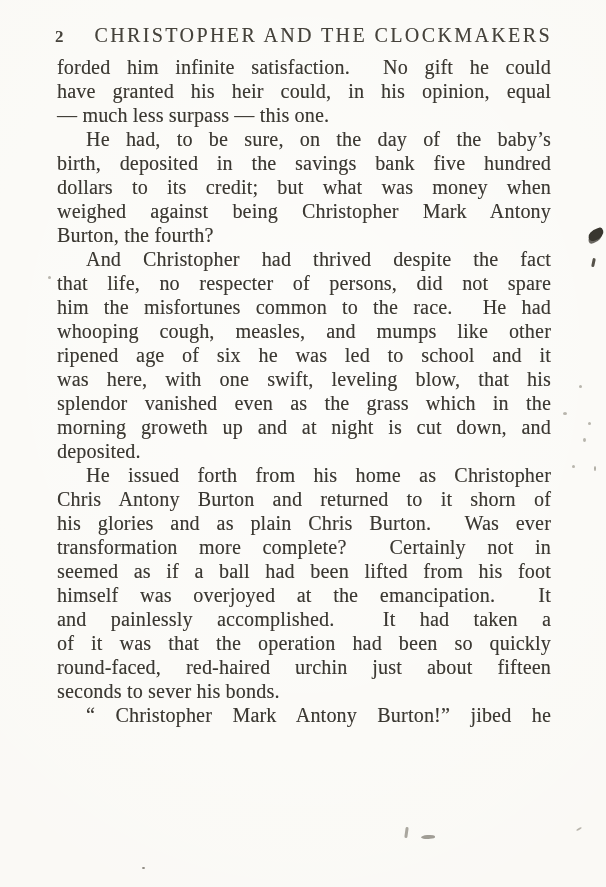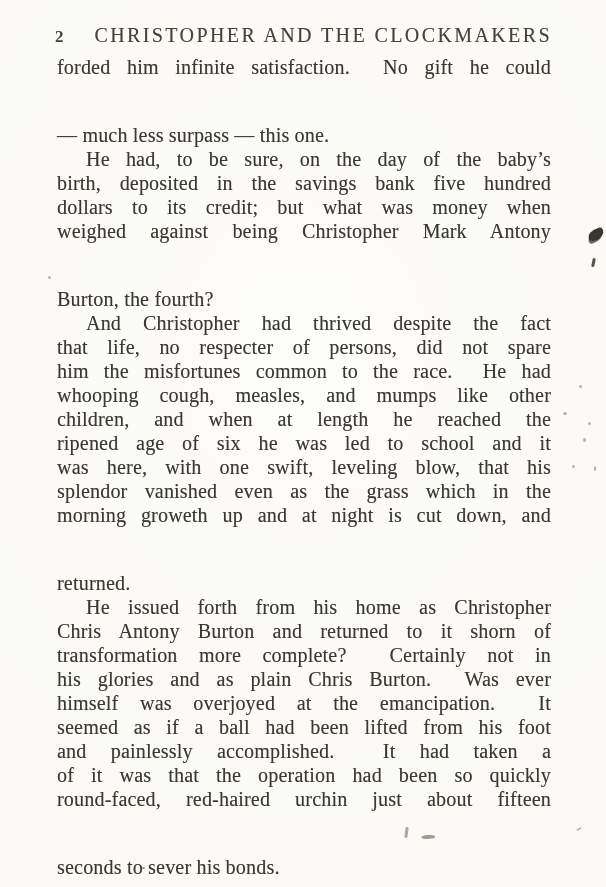--- a/index.html
+++ b/index.html
@@ -62,21 +62,21 @@
     height: 24px;
     letter-spacing: 0.2px;
     text-align: justify;
     text-align-last: justify;
     white-space: pre-wrap;
     overflow: visible;
     color: #3b3832;
     text-shadow: 0.25px 0.25px 0.45px rgba(55,52,45,0.4);
   }
   .line.first { text-indent: 29px; }
-  .line.last { text-align-last: left; margin-top: 44px; }
+  .line.last { text-align-last: left; }
   
   .artifact { position: absolute; pointer-events: none; }
   .ink-blot {
     left: 588px; top: 229px;
     width: 16px; height: 11px;
     background: #39362f;
     border-radius: 75% 15% 70% 30% / 60% 40% 65% 35%;
     transform: rotate(-18deg);
     box-shadow: -2px 3px 0 -1px rgba(57,54,47,0.75);
   }
@@ -120,54 +120,55 @@
 <div class="page">
 
   <div class="running-head">
     <span class="page-number">2</span>
     <span class="running-title">CHRISTOPHER AND THE CLOCKMAKERS</span>
   </div>
 
   <div class="page-text">
       <div class="para">
         <div class="line">forded him infinite satisfaction.  No gift he could</div>
+        <div class="line">have granted his heir could, in his opinion, equal</div>
         <div class="line last">— much less surpass — this one.</div>
       </div>
       <div class="para">
         <div class="line first">He had, to be sure, on the day of the baby’s</div>
         <div class="line">birth, deposited in the savings bank five hundred</div>
         <div class="line">dollars to its credit; but what was money when</div>
         <div class="line">weighed against being Christopher Mark Antony</div>
         <div class="line last">Burton, the fourth?</div>
       </div>
       <div class="para">
         <div class="line first">And Christopher had thrived despite the fact</div>
         <div class="line">that life, no respecter of persons, did not spare</div>
         <div class="line">him the misfortunes common to the race.  He had</div>
         <div class="line">whooping cough, measles, and mumps like other</div>
-        <div class="line">children, and when at length he reached the</div>
         <div class="line">ripened age of six he was led to school and it</div>
         <div class="line">was here, with one swift, leveling blow, that his</div>
         <div class="line">splendor vanished even as the grass which in the</div>
         <div class="line">morning groweth up and at night is cut down, and</div>
-        <div class="line last">returned.</div>
+        <div class="line last">deposited.</div>
       </div>
       <div class="para">
         <div class="line first">He issued forth from his home as Christopher</div>
         <div class="line">Chris Antony Burton and returned to it shorn of</div>
+        <div class="line">his glories and as plain Chris Burton.  Was ever</div>
         <div class="line">transformation more complete?  Certainly not in</div>
-        <div class="line">his glories and as plain Chris Burton.  Was ever</div>
+        <div class="line">seemed as if a ball had been lifted from his foot</div>
         <div class="line">himself was overjoyed at the emancipation.  It</div>
-        <div class="line">seemed as if a ball had been lifted from his foot</div>
         <div class="line">and painlessly accomplished.  It had taken a</div>
         <div class="line">of it was that the operation had been so quickly</div>
         <div class="line">round-faced, red-haired urchin just about fifteen</div>
         <div class="line last">seconds to sever his bonds.</div>
       </div>
       <div class="para">
+        <div class="line first">“ Christopher Mark Antony Burton!” jibed he</div>
       </div>
     </div>
 
   <div class="artifact ink-blot"></div>
   <div class="artifact ink-tick"></div>
   <div class="artifact smudge-one"></div>
   <div class="artifact smudge-dash"></div>
   <div class="artifact speck s1"></div>
   <div class="artifact speck s2"></div>
   <div class="artifact speck s3"></div>

